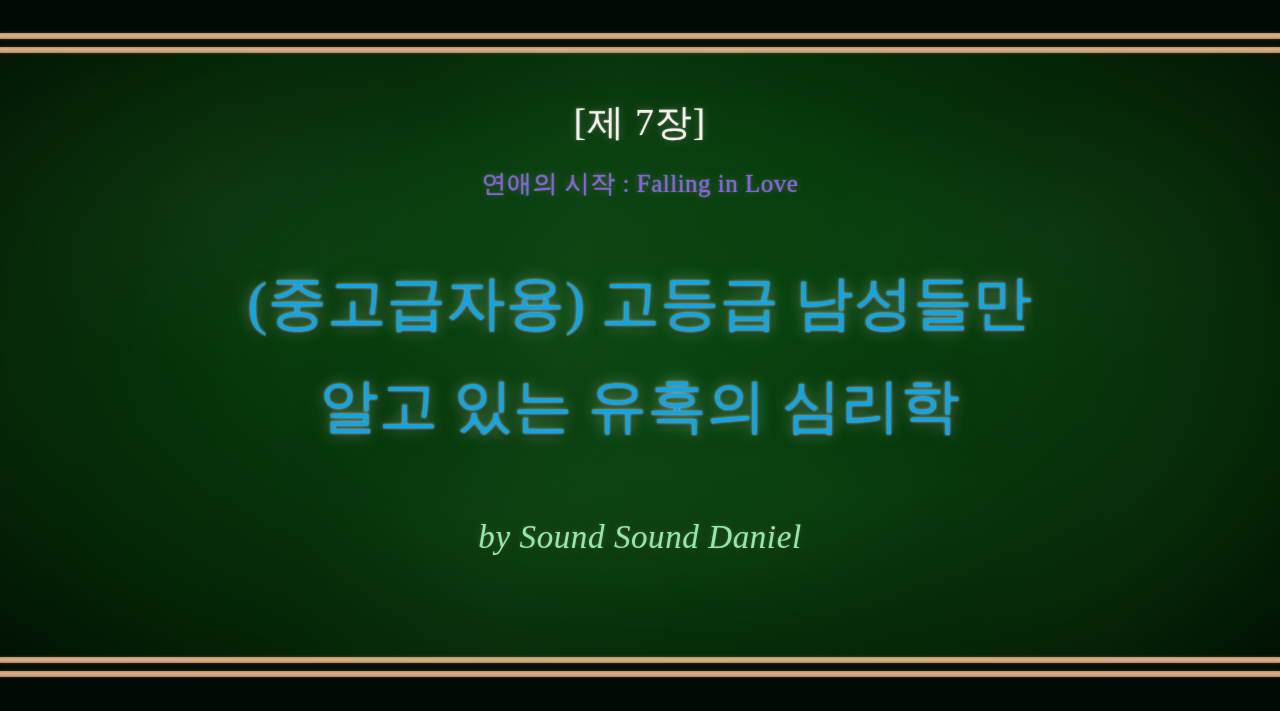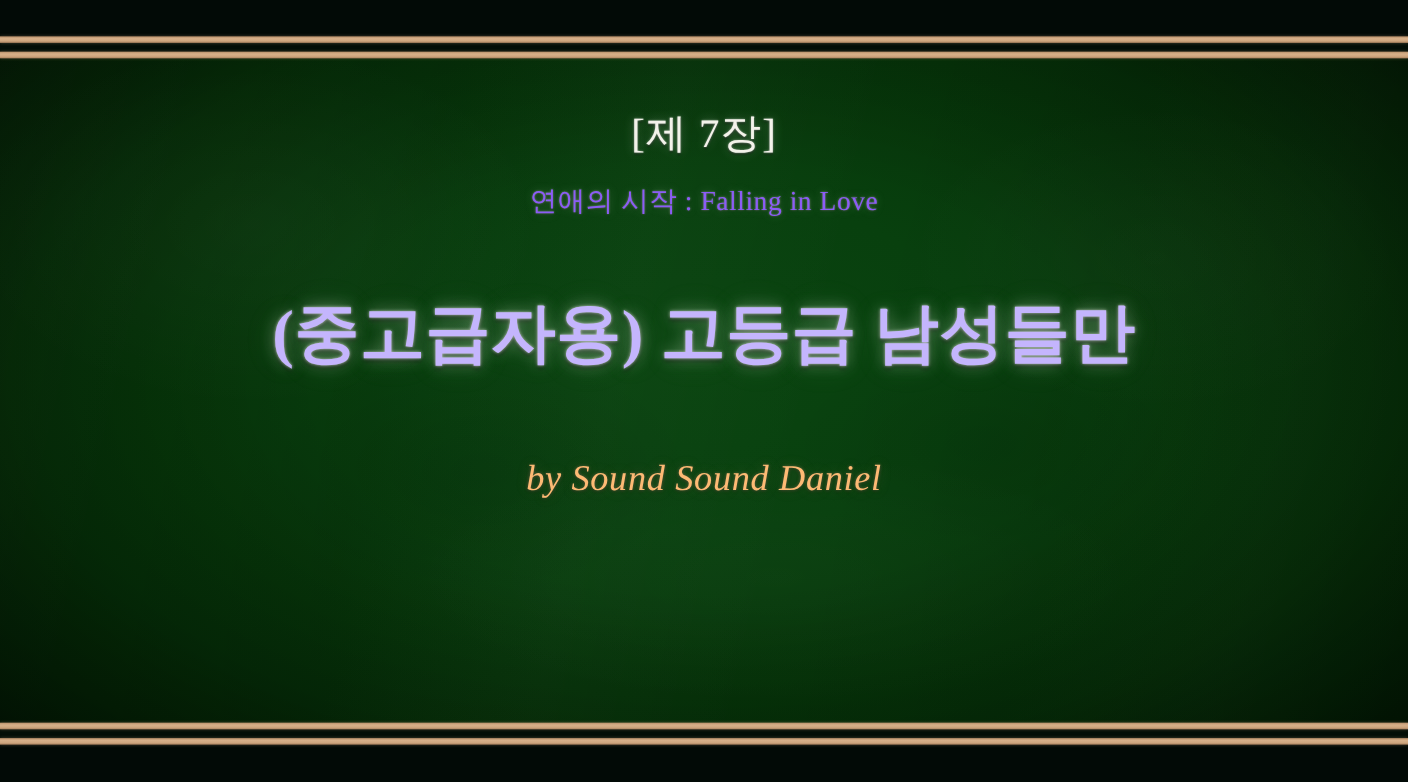--- a/index.html
+++ b/index.html
@@ -144,38 +144,38 @@
     color: #8b5cf6;
     text-shadow:
       0 0 2px rgba(255,255,255,0.45),
       0 0 9px rgba(205,230,200,0.26),
       0 1px 2px rgba(0,0,0,0.5);
   }
 
   .main-title {
     margin-top: 55px;
     font-size: 59px;
-    font-weight: 700;
+    font-weight: 400;
     line-height: 1.73;
     letter-spacing: 0.5px;
-    color: #c4b5fd;
+    color: #0ea5e9;
     text-shadow:
       0 0 3px rgba(255,255,255,0.70),
       0 0 14px rgba(222,245,215,0.38),
       0 0 30px rgba(180,225,175,0.16),
       0 2px 4px rgba(0,0,0,0.60);
   }
   .main-title .line { display: block; }
 
   .byline {
     margin-top: 62px;
     font-size: 33px;
     font-style: italic;
     letter-spacing: 0.6px;
-    color: #fdba74;
+    color: #86efac;
     text-shadow:
       0 0 3px rgba(203,167,126,0.45),
       0 0 12px rgba(190,150,105,0.22),
       0 1px 3px rgba(0,0,0,0.55);
   }
 </style>
 </head>
 <body>
 
 <div id="slide">
@@ -194,18 +194,19 @@
   <div class="rule bottom-b"></div>
 
   <div class="content">
 
     <div class="chapter-tag">[제 7장]</div>
 
     <div class="subtitle">연애의 시작 : Falling in Love</div>
 
     <div class="main-title">
       <span class="line">(중고급자용) 고등급 남성들만</span>
+      <span class="line">알고 있는 유혹의 심리학</span>
     </div>
 
     <div class="byline">by Sound Sound Daniel</div>
 
   </div>
 </div>
 
 </body></html>

